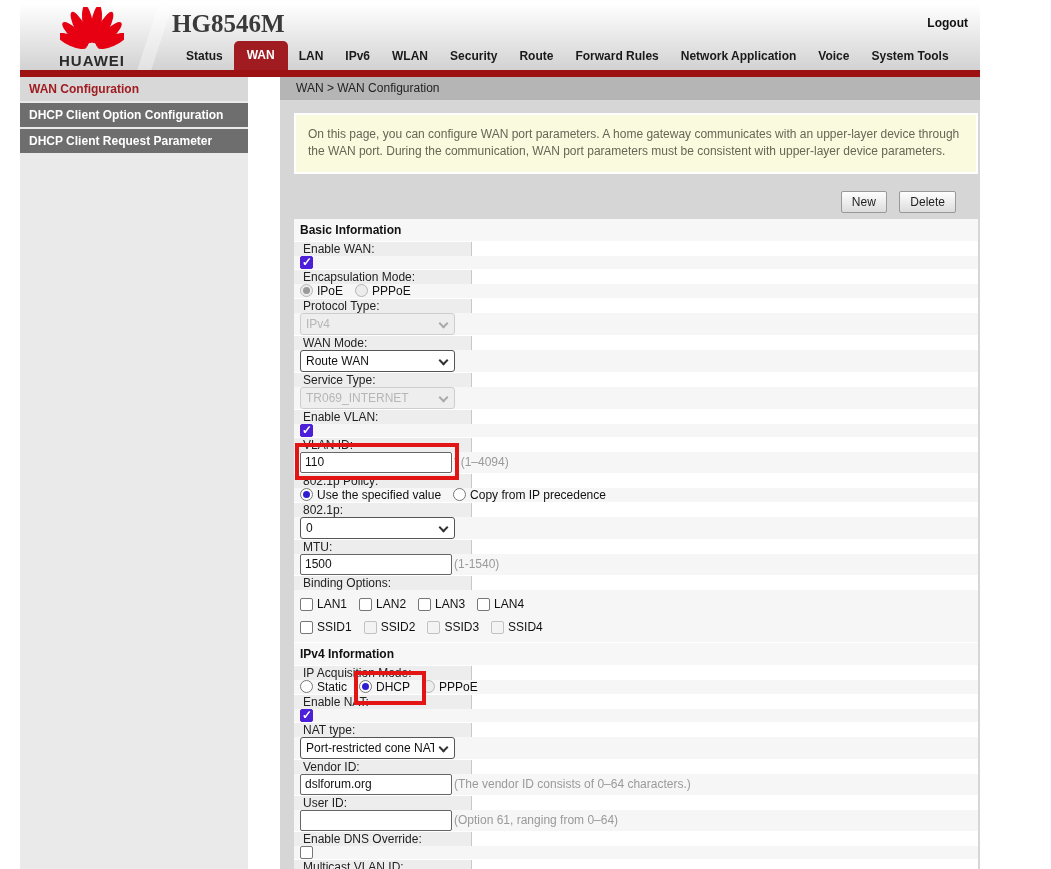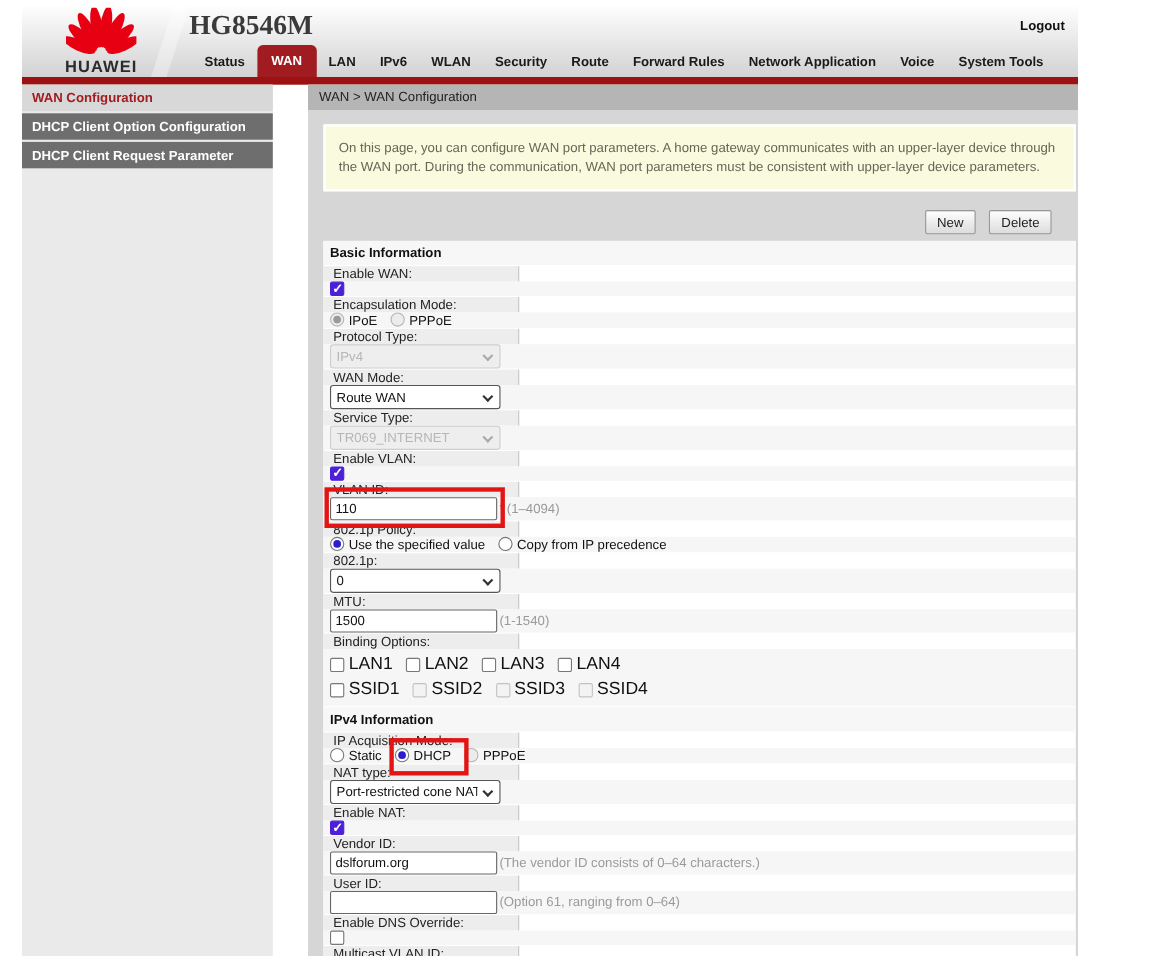--- a/index.html
+++ b/index.html
@@ -19,21 +19,21 @@
   .tab { font-size:12px; font-weight:bold; color:#1a1a1a; padding:6px 11px 7px; cursor:pointer; white-space:nowrap; }
   .tab.active { background:#a01c20; color:#fff; border-radius:5px 5px 0 0; padding:7px 13px 8px; }
   .redbar { height:7px; background:#9e1113; }
 
   
   .columns { display:flex; min-height:740px;gap:32px; }
   .sidebar { width:228px; background:#eaeaea; flex-shrink:0; }
   .side-item { height:24px; line-height:24px; padding-left:9px; font-size:12px; font-weight:bold; background:#6e6e6e; color:#fff; margin-bottom:2px; cursor:pointer; }
   .side-item.active { background:#d8d8d8; color:#a01c20; }
   .main { flex:1; background:#d6d6d6; }
-  .breadcrumb { height:23px; line-height:23px; background:#b5b5b5; padding-left:10px; font-size:12px; color:#222; }
+  .breadcrumb { height:23px; line-height:23px; background:#b5b5b5; padding-left:16px; font-size:12px; color:#222; }
   .content { padding:13px 2px 20px 14px;border-radius:27px; }
 
   
   .infobox { background:#f9fade; border:2px solid #ffffff; padding:11px 12px; font-size:12px; line-height:1.45; color:#666655; }
 
   
   .actions { margin:17px 22px 6px 0; text-align:right; }
   .btn { display:inline-block; font-size:12px; color:#222; padding:3px 10px; background:linear-gradient(#fefefe,#dcdcdc); border:1px solid #999; border-radius:2px; cursor:pointer; font-family:"Liberation Sans", sans-serif; }
   .btn + .btn { margin-left:8px; }
 
@@ -60,21 +60,21 @@
   .selwrap { position:relative; display:inline-block; }
   select.sel { appearance:none; -webkit-appearance:none; width:155px; height:22px; font-size:12px; padding:1px 20px 1px 5px; border:1px solid #555; border-radius:3px; background:#fff; color:#111; font-family:"Liberation Sans", sans-serif; }
   select.sel:disabled { background:#ececec; color:#9b9b9b; border-color:#bdbdbd; }
   .chev { position:absolute; right:8px; top:7px; width:7px; height:7px; border-right:2px solid #333; border-bottom:2px solid #333; transform:rotate(45deg); pointer-events:none; }
   .chev.dis { border-color:#aaa; }
 
   .cb { display:inline-block; width:13px; height:13px; border:1px solid #777; border-radius:2px; background:#fff; margin-right:4px; flex-shrink:0; position:relative; cursor:pointer; }
   .cb.checked { background:#4b20d8; border-color:#4b20d8; }
   .cb.checked::after { content:"✓"; position:absolute; left:1px; top:-2px; color:#fff; font-size:12px; font-weight:bold; }
   .cb.dis { border-color:#c2c2c2; background:#f3f3f3; }
-  .cblabel { font-size:16px; color:#111; margin-right:12px; }
+  .cblabel { font-size:12px; color:#111; margin-right:12px; }
 
   .rb { display:inline-block; width:13px; height:13px; border:1px solid #777; border-radius:50%; background:#fff; margin-right:4px; flex-shrink:0; position:relative; cursor:pointer; }
   .rb.sel::after { content:""; position:absolute; left:2px; top:2px; width:7px; height:7px; border-radius:50%; background:#2d1cd2; }
   .rb.dis { border-color:#b5b5b5; background:#ececec; }
   .rb.dis.sel::after { background:#9a9a9a; }
   .rblabel { font-size:12px; color:#111; margin-right:12px; }
 
   .pos { position:relative; display:inline-flex; align-items:center; }
   .anno { position:absolute; border:4px solid #e31414; z-index:5; pointer-events:none; }
 
@@ -268,31 +268,31 @@
                 <span class="rb sel"></span>
                 <span class="rblabel">DHCP</span>
                 <span class="anno" style="left:-5px; top:-9px; width:72px; height:34px;"></span>
               </span>
               <span class="rb dis"></span>
               <span class="rblabel">PPPoE</span>
             </div>
           </div>
 
           <div class="frow">
-            <div class="lbl">NAT type:</div>
-            <div class="val">
-              <span class="selwrap"><select class="sel"><option>Port-restricted cone NAT</option></select><span class="chev"></span></span>
-            </div>
-          </div>
-
-          <div class="frow">
             <div class="lbl">Enable NAT:</div>
             <div class="val">
                   <span class="cb checked"></span>
                 </div>
+          </div>
+
+          <div class="frow">
+            <div class="lbl">NAT type:</div>
+            <div class="val">
+              <span class="selwrap"><select class="sel"><option>Port-restricted cone NAT</option></select><span class="chev"></span></span>
+            </div>
           </div>
 
           <div class="frow">
             <div class="lbl">Vendor ID:</div>
             <div class="val">
               <input class="txt" value="dslforum.org" style="">
               <span class="hint">(The vendor ID consists of 0–64 characters.)</span>
             </div>
           </div>
 

